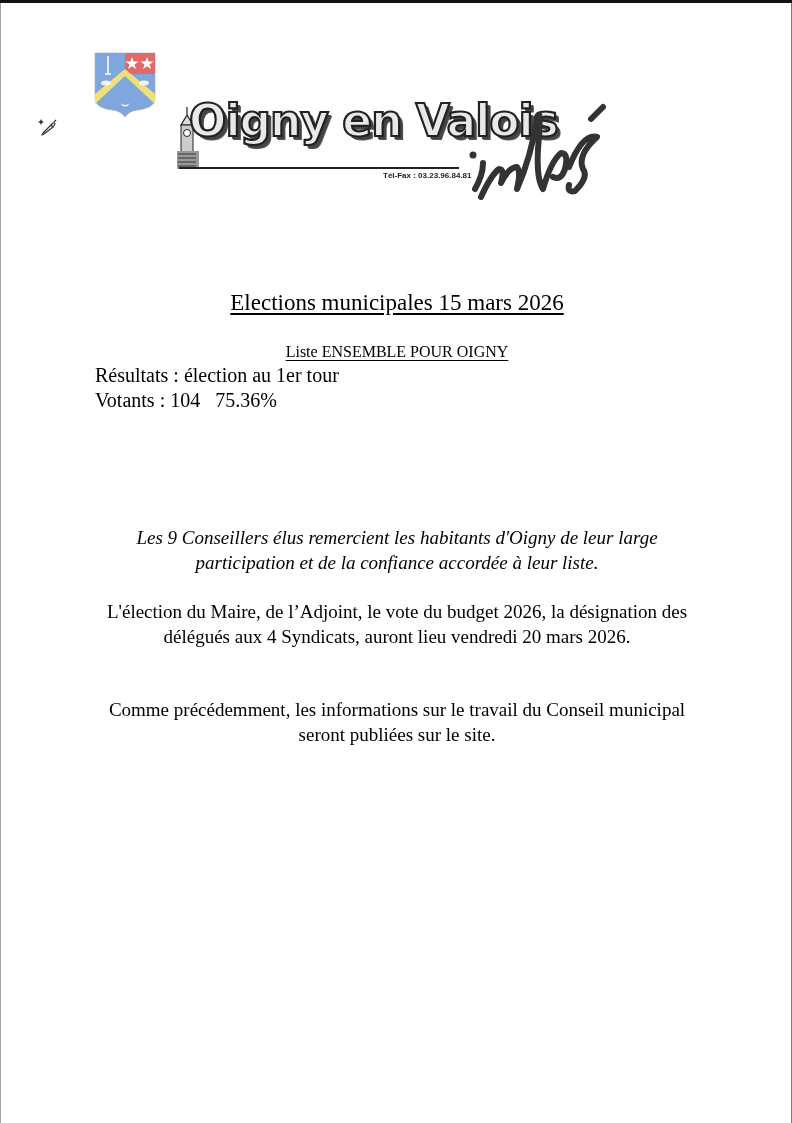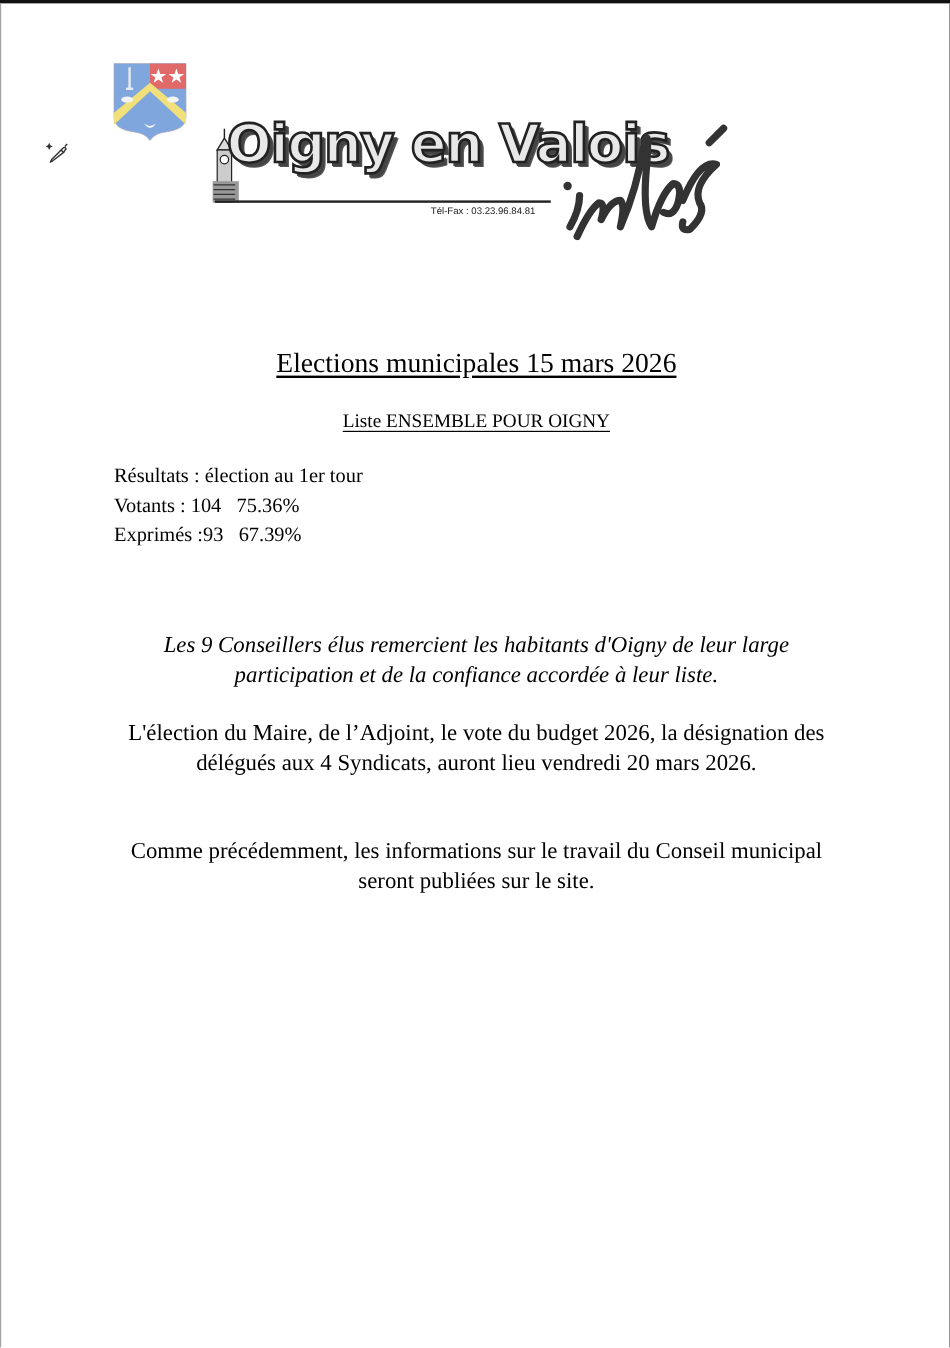--- a/index.html
+++ b/index.html
@@ -21,35 +21,35 @@
   .banner .title-text {
     position: absolute; left: 14px; top: 0px;
     font-family: "DejaVu Sans", sans-serif; font-weight: bold;
     font-size: 44px; letter-spacing: -1px; color: #e8e8e8;
     -webkit-text-stroke: 2.2px #222;
     text-shadow: 3px 3px 0 #444, 4px 4px 0 #555;
     white-space: nowrap; line-height: 52px;
   }
   .banner .rule { position: absolute; left: 4px; top: 72px; width: 280px; height: 2px; background: #222; }
   .banner .phone {
-    position: absolute; left: 184px; top: 76px;
-    font-family: "Liberation Sans", sans-serif; font-weight: normal; font-size: 8px; color: #222;
+    position: absolute; left: 208px; top: 76px;
+    font-family: "Liberation Sans", sans-serif; font-weight: bold; font-size: 8px; color: #222;
     white-space: nowrap;
   }
   .banner .infos { position: absolute; left: 290px; top: 2px; width: 142px; height: 104px; }
   .banner .clocktower { position: absolute; left: 2px; top: 12px; width: 26px; height: 62px; }
 
   .heading {
     position: absolute; left: 0; width: 792px; text-align: center;
     text-decoration: underline; text-underline-offset: 3px;
   }
   .h1 { top: 287px; font-size: 23px; }
   .h2 { top: 340px; font-size: 16px; text-align: center; }
 
-  .results { position: absolute; left: 94px; top: 382px; font-size: 17px; line-height: 24.5px; }
+  .results { position: absolute; left: 94px; top: 360px; font-size: 20px; line-height: 24.5px; }
   .results div { white-space: pre; }
 
   .para { position: absolute; left: 96px; width: 600px; text-align: center; font-size: 19px; line-height: 25px; }
   .p1 { top: 522px; font-style: italic; }
   .p2 { top: 596px; }
   .p3 { top: 694px; }
 </style>
 </head>
 <body>
 
@@ -98,20 +98,19 @@
       <circle cx="8" cy="58" r="3.5" fill="#333"></circle>
     </svg>
   </div>
 
   <div class="heading h1">Elections municipales 15 mars 2026</div>
   <div class="heading h2">Liste ENSEMBLE POUR OIGNY</div>
 
   <div class="results">
     <div>Résultats : élection au 1er tour</div>
     <div>Votants : 104   75.36%</div>
-    <div>Exprimés :93   67.39%</div>
   </div>
 
   <div class="para p1">Les 9 Conseillers élus remercient les habitants d'Oigny de leur large participation et de la confiance accordée à leur liste.</div>
   <div class="para p2">L'élection du Maire, de l’Adjoint, le vote du budget 2026, la désignation des délégués aux 4 Syndicats, auront lieu vendredi 20 mars 2026.</div>
   <div class="para p3">Comme précédemment, les informations sur le travail du Conseil municipal seront publiées sur le site.</div>
 
 </div>
 
 </body></html>

